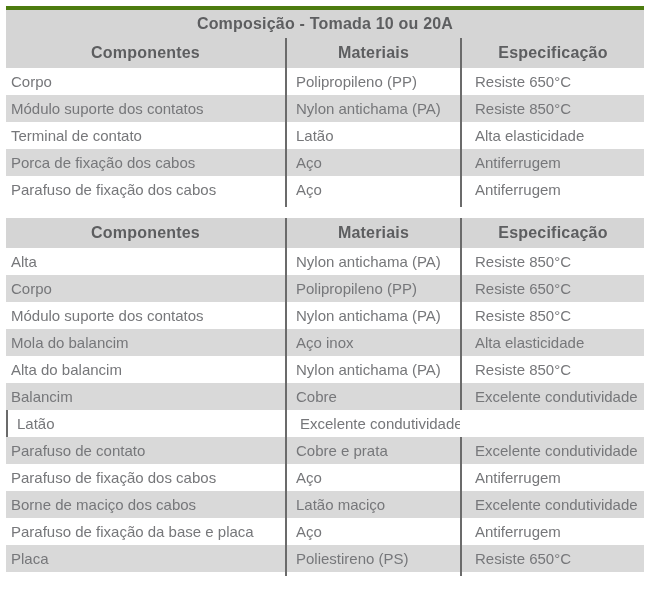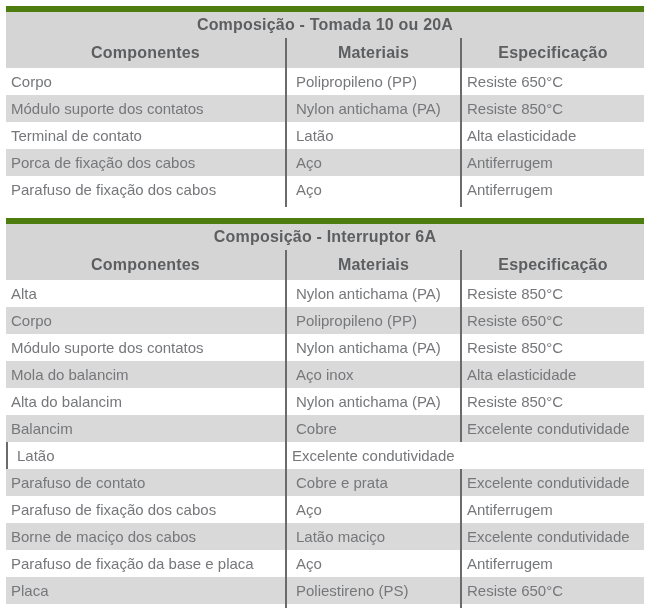--- a/index.html
+++ b/index.html
@@ -12,21 +12,21 @@
   html,body{margin:0;padding:0;}
   body{
     width:650px;height:610px;background:#ffffff;
     font-family:"Liberation Sans", sans-serif;
     overflow:hidden;
   }
   .page{padding:6px 6px 0 6px;}
   .comp-table + .comp-table{margin-top:11px;}
   .title-band{
     box-sizing:border-box;height:32px;background:var(--band);
-    border-top:6px solid #4d7c0f;
+    border-top:4px solid #4d7c0f;
     display:flex;align-items:center;justify-content:center;
     font-weight:bold;font-size:16px;color:var(--head-text);
     letter-spacing:0.2px;
   }
   .header-row{
     display:grid;grid-template-columns:279px 175px 1fr;
     height:30px;background:var(--band);
   }
   .hcell{
     box-sizing:border-box;
@@ -37,21 +37,21 @@
   .row{display:grid;grid-template-columns:279px 175px 1fr;height:27px;background:#ffffff;}
   .rows .row:nth-child(even){background:var(--row-gray);}
   .cell{
     box-sizing:border-box;
     display:flex;align-items:center;
     font-size:15px;color:var(--body-text);
     overflow:hidden;white-space:nowrap;
   }
   .cell.c1{padding-left:5px;}
   .cell.c2{padding-left:9px;}
-  .cell.c3{padding-left:5px;}
+  .cell.c3{padding-left:13px;}
   .hcell.c2,.hcell.c3,.cell.c2,.cell.c3,.tail .c2,.tail .c3{
     border-left:2px solid var(--divider);
   }
   .tail{display:grid;grid-template-columns:279px 175px 1fr;height:4px;background:#ffffff;}
   .tail div{box-sizing:border-box;}
 </style>
 </head>
 <body>
 
 <div class="page">
@@ -91,21 +91,20 @@
         </div>
       </div>
     <div class="tail">
       <div class="c1"></div>
       <div class="c2"></div>
       <div class="c3"></div>
     </div>
   </section>
 
   <section class="comp-table">
-    <div class="title-band">Composição - Interruptor 6A</div>
     <div class="header-row">
       <div class="hcell c1">Componentes</div>
       <div class="hcell c2">Materiais</div>
       <div class="hcell c3">Especificação</div>
     </div>
     <div class="rows">
         <div class="row">
           <div class="cell c1">Alta</div>
           <div class="cell c2">Nylon antichama (PA)</div>
           <div class="cell c3">Resiste 850°C</div>

